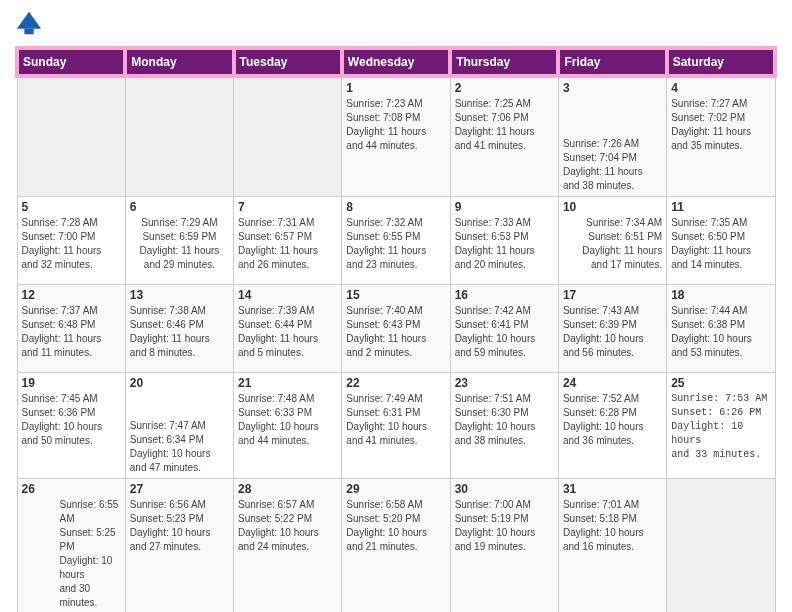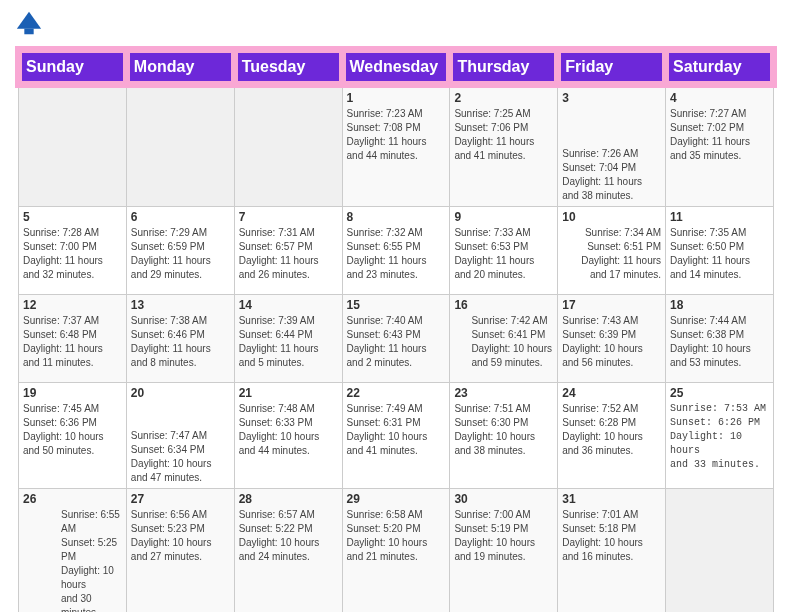--- a/index.html
+++ b/index.html
@@ -49,27 +49,27 @@
     .subtitle {
       font-size: 14px;
       color: #555;
     }
     .calendar {
       width: 100%;
       border-collapse: collapse;
       table-layout: fixed;
     }
     .calendar thead th {
-      background: #6d28d9;
+      background: #701a75;
       color: #fff;
-      font-size: 16px;
+      font-size: 12px;
       font-weight: bold;
       padding: 5px 4px;
       text-align: left;
-      border: 7px solid #f9a8d4;
+      border: 4px solid #f9a8d4;
     }
     .calendar tbody td {
       border: 1px solid #ccc;
       vertical-align: top;
       padding: 3px 4px;
       font-size: 9.5px;
       color: #333;
       height: 88px;
       background: #fff;
     }
@@ -165,21 +165,21 @@
         <tr>
           <td>
             <span class="day-num">5</span>
             <div class="day-info" style="white-space: pre-line;">Sunrise: 7:28 AM
 Sunset: 7:00 PM
 Daylight: 11 hours
 and 32 minutes.</div>
           </td>
           <td>
             <span class="day-num">6</span>
-            <div class="day-info" style="white-space: pre-line;">Sunrise: 7:29 AM
+            <div class="day-info" style="white-space: pre-line; text-align: center;">Sunrise: 7:29 AM
 Sunset: 6:59 PM
 Daylight: 11 hours
 and 29 minutes.</div>
           </td>
           <td>
             <span class="day-num">7</span>
             <div class="day-info" style="white-space: pre-line;">Sunrise: 7:31 AM
 Sunset: 6:57 PM
 Daylight: 11 hours
 and 26 minutes.</div>
@@ -237,21 +237,21 @@
           </td>
           <td>
             <span class="day-num">15</span>
             <div class="day-info" style="white-space: pre-line;">Sunrise: 7:40 AM
 Sunset: 6:43 PM
 Daylight: 11 hours
 and 2 minutes.</div>
           </td>
           <td>
             <span class="day-num">16</span>
-            <div class="day-info" style="white-space: pre-line; margin-left: 17px;">Sunrise: 7:42 AM
+            <div class="day-info" style="white-space: pre-line;">Sunrise: 7:42 AM
 Sunset: 6:41 PM
 Daylight: 10 hours
 and 59 minutes.</div>
           </td>
           <td>
             <span class="day-num">17</span>
             <div class="day-info" style="white-space: pre-line;">Sunrise: 7:43 AM
 Sunset: 6:39 PM
 Daylight: 10 hours
 and 56 minutes.</div>

